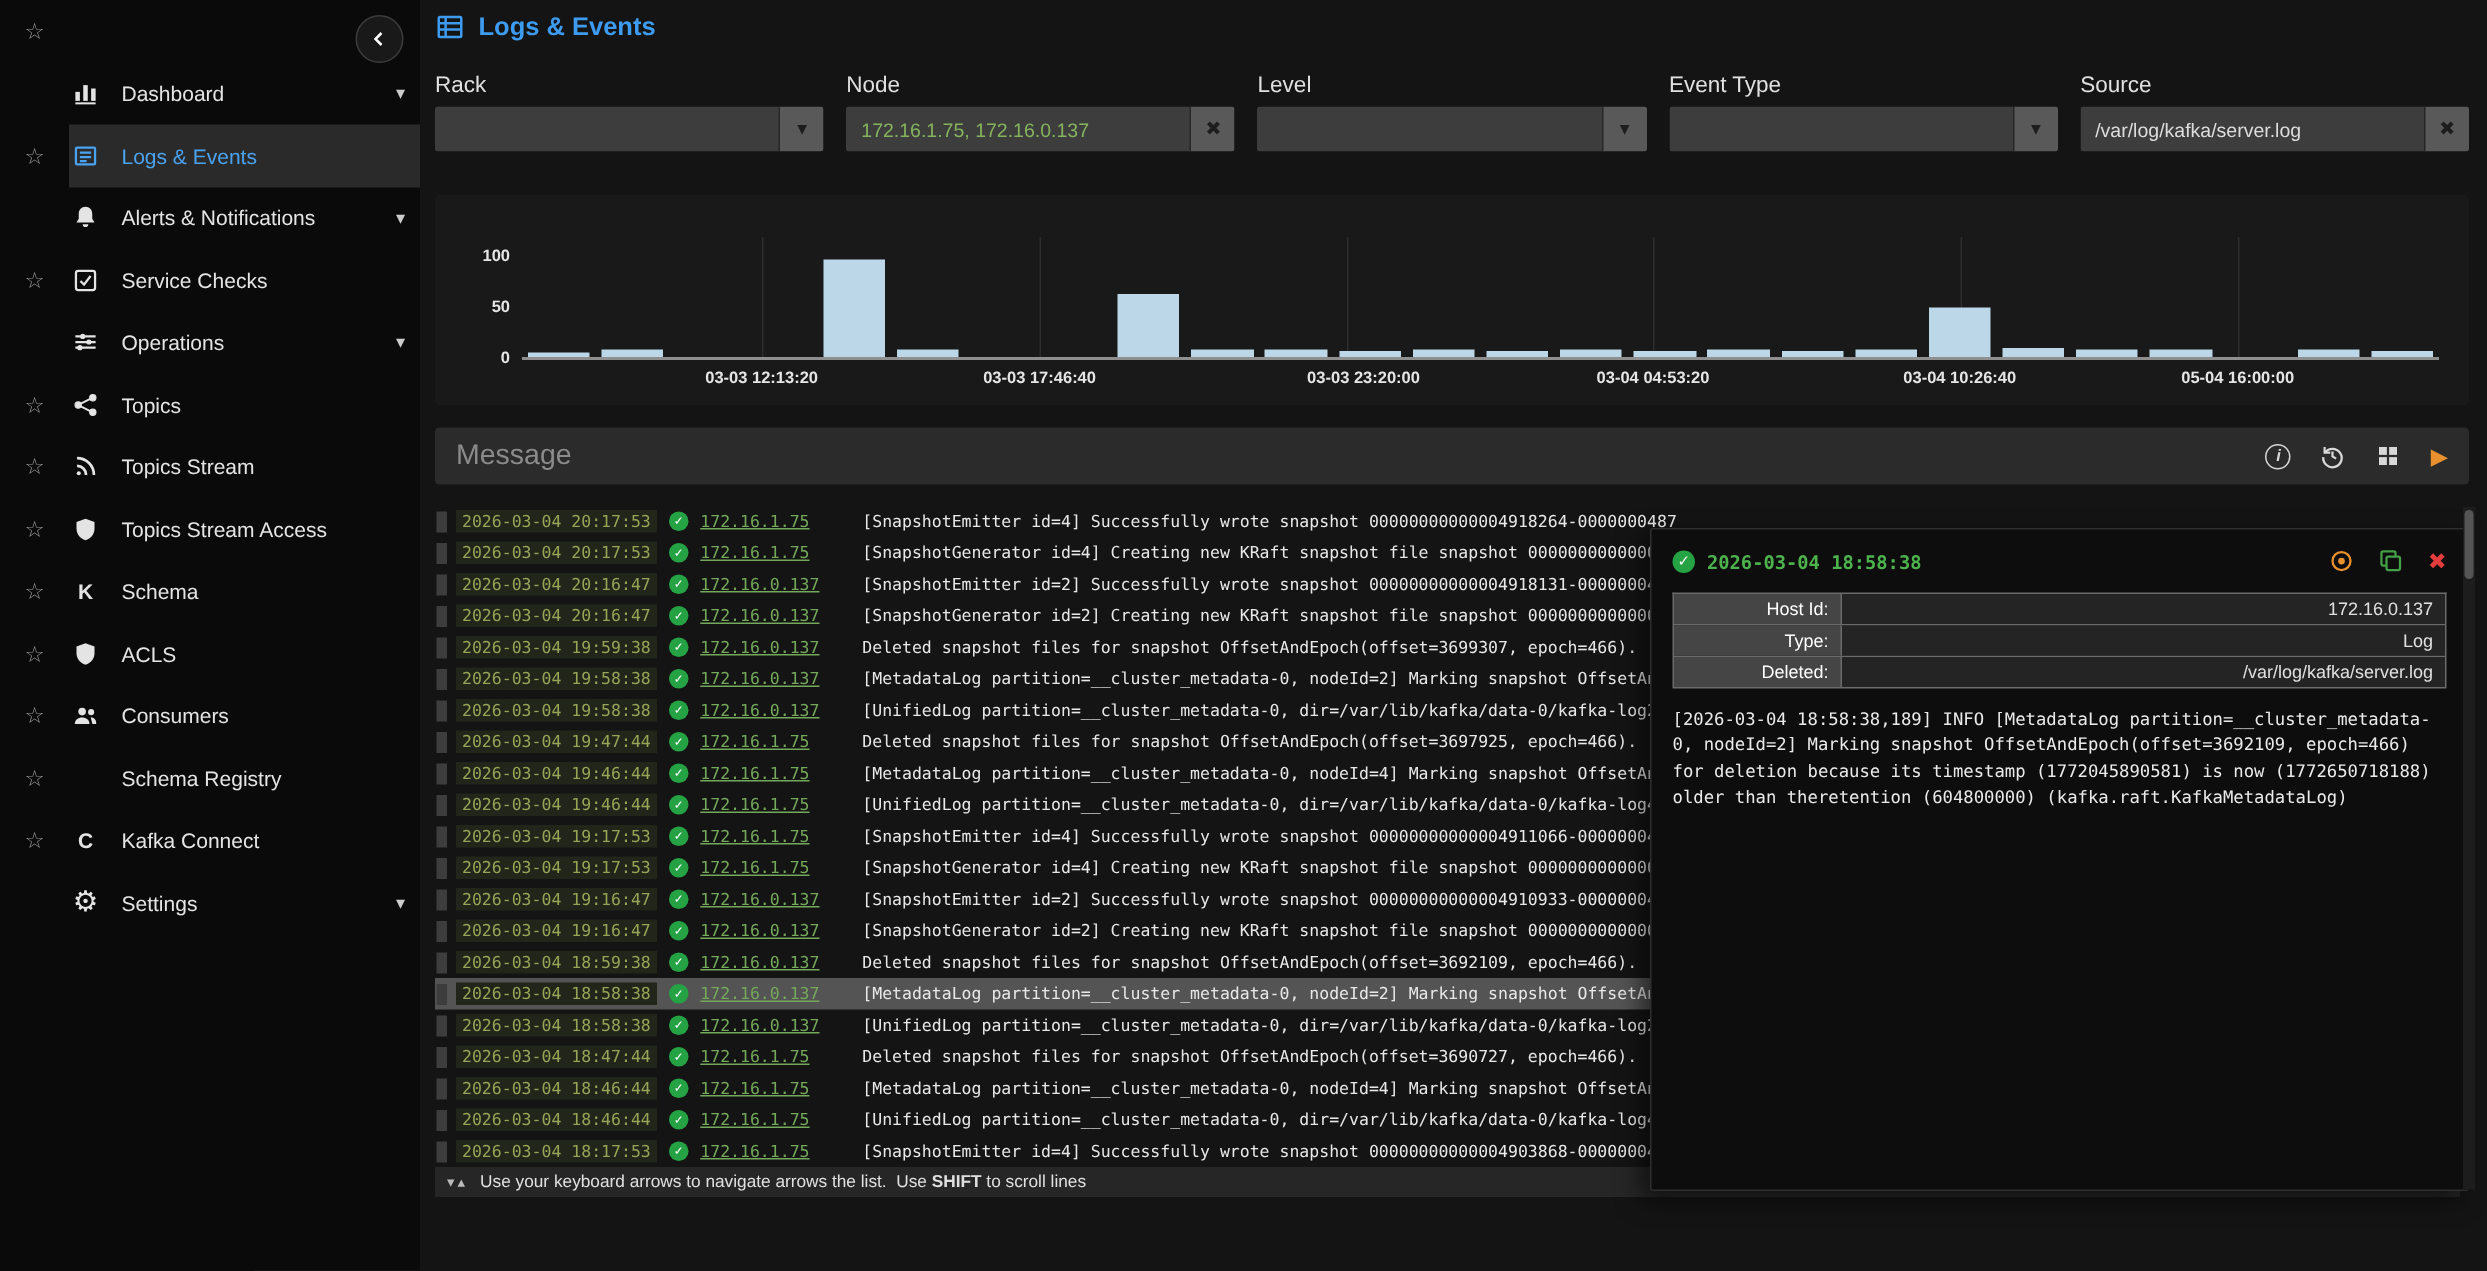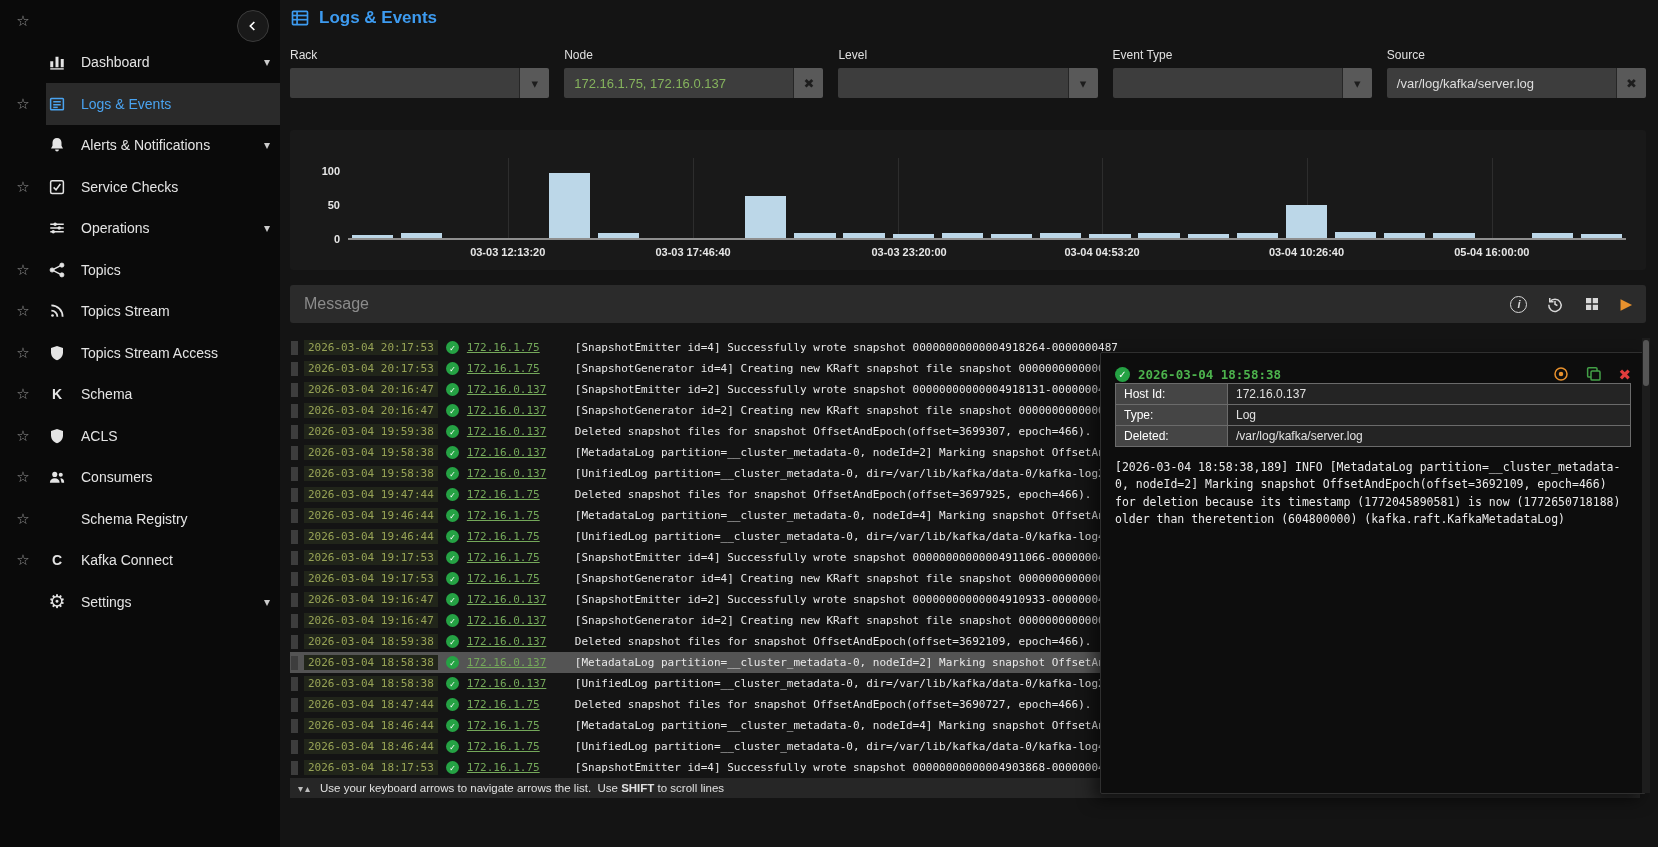--- a/index.html
+++ b/index.html
@@ -29,21 +29,21 @@
 
   
   .main { position:absolute; left:280px; top:0; width:1378px; height:100%; }
   .page-header { position:absolute; left:10px; top:8px; display:flex; align-items:center; gap:9px; }
   .title-icon svg { width:20px; height:20px; display:block; }
   .page-title { color:#3d9bf0; font-size:17px; font-weight:bold; }
 
   
   .filters { position:absolute; left:10px; top:48px; width:1356px; display:grid;
              grid-template-columns:repeat(5,1fr); gap:15px; }
-  .filter-label { font-size:12px; color:#e0e0e0; margin-bottom:6px; }
+  .filter-label { font-size:15px; color:#e0e0e0; margin-bottom:6px; }
   .filter-ctl { display:flex; height:30px; border-radius:2px; overflow:hidden; }
   .filter-main { flex:1; background:#3d3d3d; display:flex; align-items:center; padding:0 10px;
                  font-size:13px; color:#dddddd; white-space:nowrap; overflow:hidden; cursor:pointer; }
   .filter-main.green { color:#85b35d; }
   .filter-btn { width:30px; background:#595959; border-left:1px solid #262626; display:flex;
                 align-items:center; justify-content:center; color:#1d1d1d; font-size:13px; cursor:pointer; }
 
   
   .chart-panel { position:absolute; left:10px; top:130px; width:1356px; height:140px;
                  background:#191919; border-radius:3px; }
@@ -51,21 +51,21 @@
   .gridline { position:absolute; top:-14px; bottom:0; width:1px; background:#2d2d2d; }
   .bar { position:absolute; bottom:0; background:#bcd7e8; }
   .ylab { position:absolute; width:42px; left:8px; text-align:right; font-size:11px; font-weight:bold; color:#e6e6e6; }
   .xlabels { position:absolute; left:58px; right:20px; top:116px; height:16px; }
   .xlab { position:absolute; transform:translateX(-50%); font-size:11px; font-weight:bold;
           color:#e6e6e6; white-space:nowrap; }
 
   
   .msgbar { position:absolute; left:10px; top:285px; width:1356px; height:38px; background:#2b2b2b;
             border-radius:3px; display:flex; align-items:center; padding:0 14px; }
-  .msg-input { flex:1; background:transparent; border:none; outline:none; color:#fde047; font-size:16px; }
+  .msg-input { flex:1; background:transparent; border:none; outline:none; color:#fde047; font-size:19px; }
   .msg-input::placeholder { color:#8b8b8b; }
   .msg-icons { display:flex; align-items:center; gap:19px; color:#d8d8d8; }
   .msg-icons svg { width:18px; height:18px; display:block; }
   .info-ic { width:17px; height:17px; border:1.5px solid #d8d8d8; border-radius:50%; color:#d8d8d8;
              font-size:11px; font-style:italic; font-weight:bold; display:flex; align-items:center;
              justify-content:center; cursor:pointer; }
   .play-ic { color:#e8912d; font-size:15px; cursor:pointer; }
   .msg-icons span, .msg-icons svg { cursor:pointer; }
 
   
@@ -88,21 +88,21 @@
   .detail { position:absolute; left:820px; top:352px; width:546px; height:442px; background:#0d0d0d;
             border:1px solid #2f2f2f; border-radius:2px; box-shadow:-6px 6px 16px rgba(0,0,0,.55);
             z-index:10; padding:12px 14px; }
   .detail-head { display:flex; align-items:center; }
   .chk.big { width:15px; height:15px; font-size:10px; margin:0; }
   .detail-ts { color:#4db34d; font-family:"DejaVu Sans Mono",monospace; font-size:12.5px;
                font-weight:bold; margin-left:8px; flex:1; }
   .detail-icons { display:flex; gap:15px; align-items:center; }
   .detail-icons svg { width:18px; height:18px; display:block; cursor:pointer; }
   .close-x { color:#e23c3c; font-size:15px; font-weight:bold; cursor:pointer; line-height:1; }
-  .detail-table { border:1px solid #6b6b6b; border-bottom:none; }
+  .detail-table { margin-top:12px; border:1px solid #6b6b6b; border-bottom:none;text-align:right; }
   .dt-row { display:grid; grid-template-columns:112px 1fr; border-bottom:1px solid #6b6b6b; }
   .dt-label { background:#454545; color:#ffffff; font-size:12px; padding:3px 8px; border-right:1px solid #6b6b6b; }
   .dt-value { background:#242424; color:#e0e0e0; font-size:12px; padding:3px 8px; white-space:nowrap; overflow:hidden; }
   .detail-msg { margin-top:12px; font-family:"DejaVu Sans Mono","Liberation Mono",monospace; font-size:11.5px;
                 color:#eaeaea; line-height:1.5; white-space:pre-wrap; word-break:break-word; }
 
   
   .scrollbar { position:absolute; left:1362px; top:338px; width:8px; height:455px; background:#1d1d1d;
                z-index:12; cursor:pointer; }
   .scroll-thumb { position:absolute; top:2px; left:1px; width:6px; height:46px; background:#555555;

